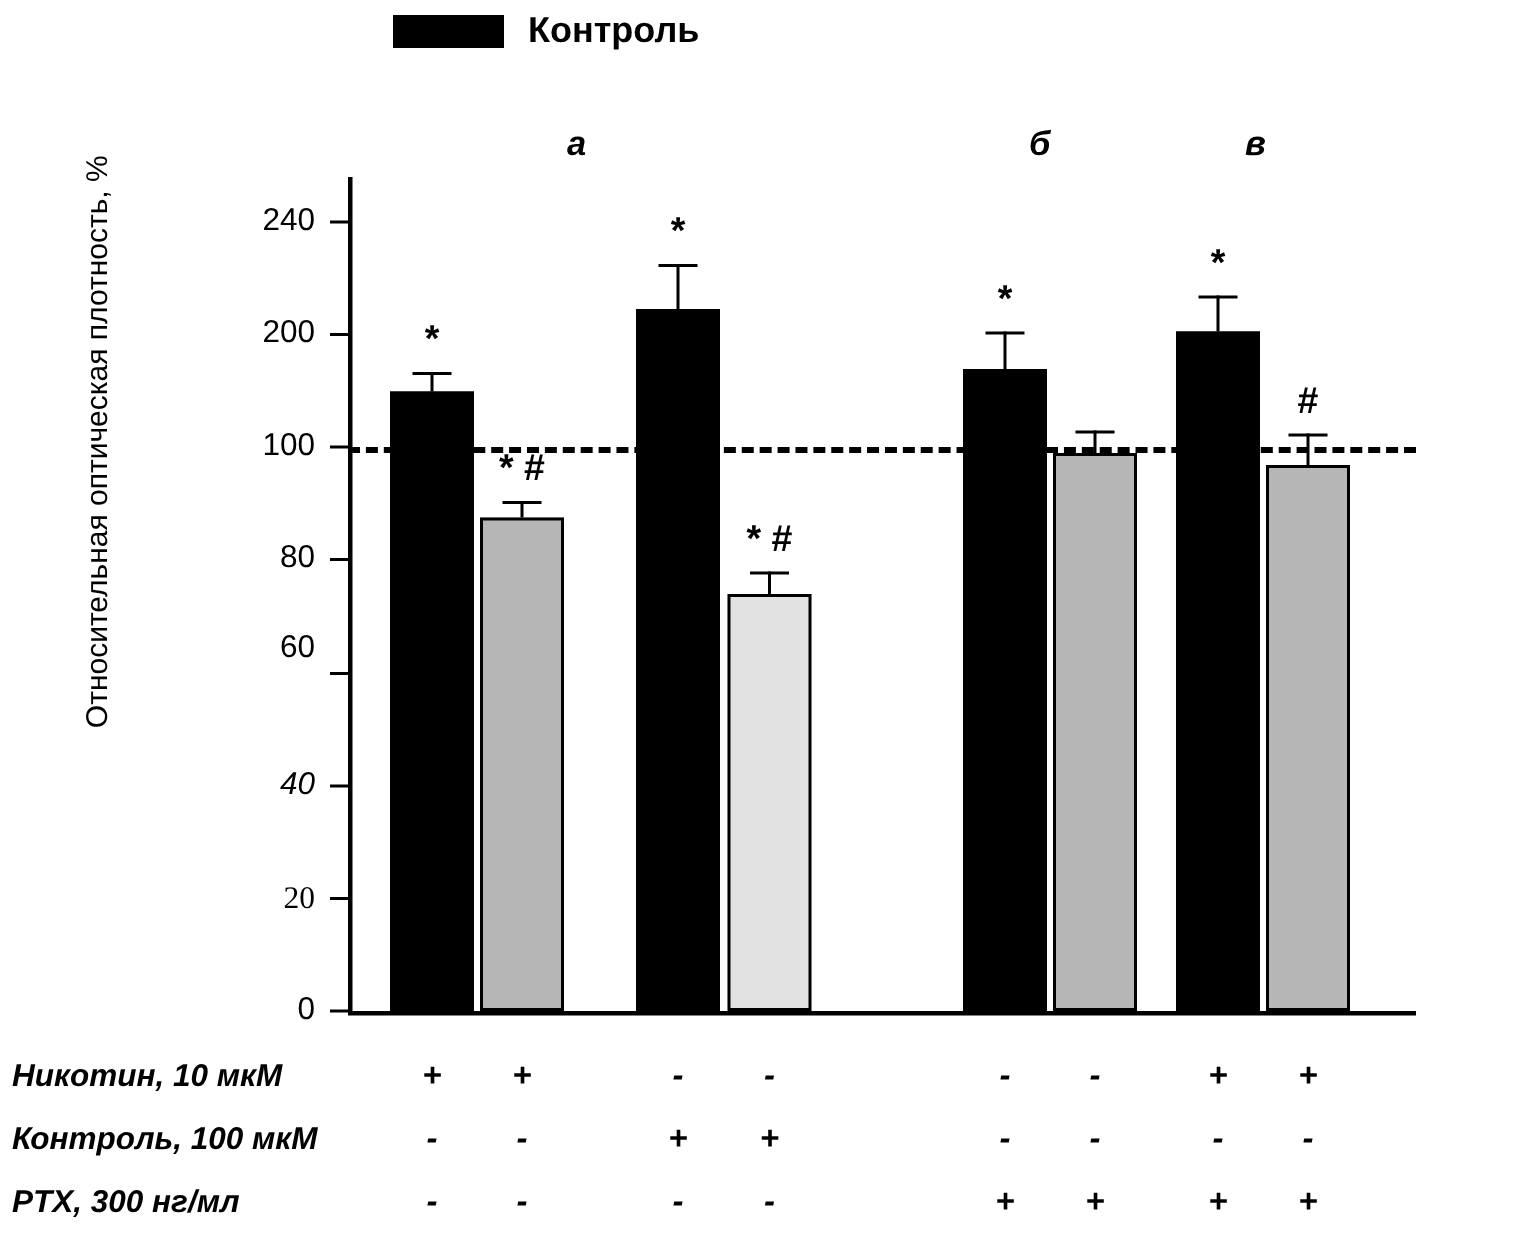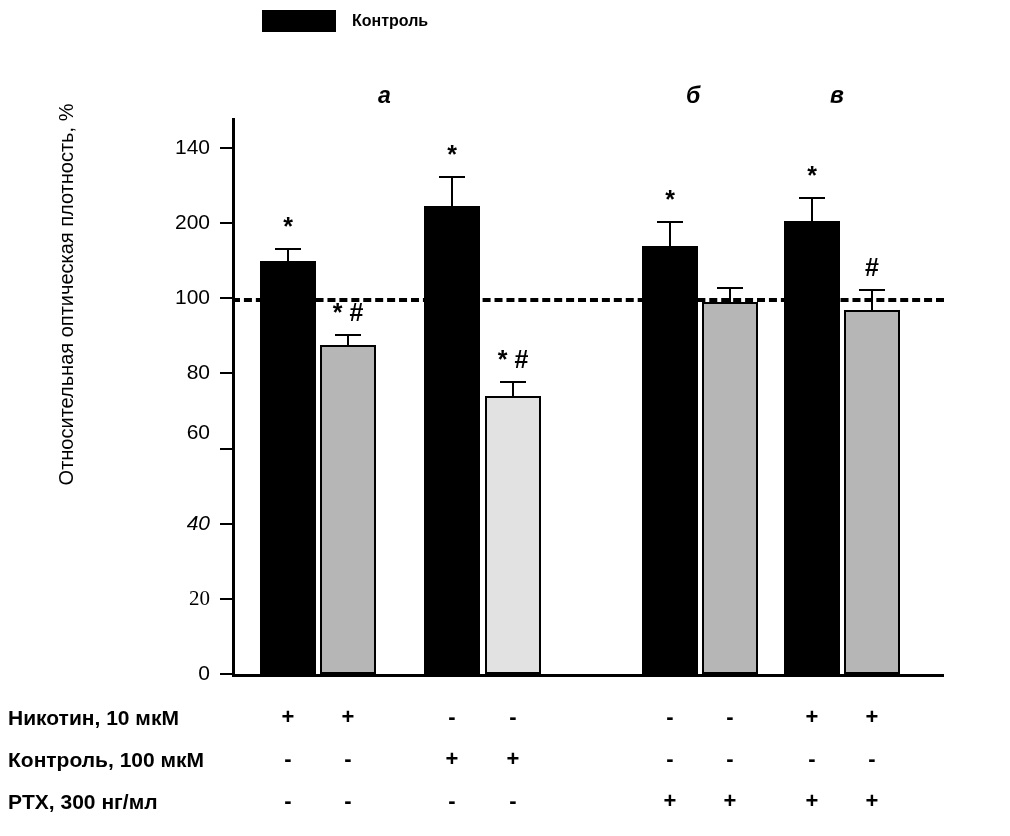--- a/index.html
+++ b/index.html
@@ -38,21 +38,21 @@
   .legend-swatch {
     width: 74px;
     height: 22px;
     border: 1.5px solid #000;
     box-sizing: border-box;
   }
   .legend-swatch.control { background: #000000; }
   .legend-swatch.inflammation { background: #d4d4d4; }
   .legend-label {
     margin-left: 16px;
-    font-size: 16px;
+    font-size: 24px;
     font-weight: bold;
     white-space: nowrap;
   }
 
   
   .panel-letter {
     position: absolute;
     font-size: 23px;
     font-style: italic;
     font-weight: bold;
@@ -140,20 +140,21 @@
   
   #table {
     position: absolute;
     left: 0;
     top: 700px;
     width: 1010px;
   }
   .trow {
     position: relative;
     height: 42px;
+    font-style: italic;
   }
   .trow-label {
     position: absolute;
     left: 8px;
     top: 6px;
     font-size: 21px;
     font-weight: bold;
     white-space: nowrap;
   }
   .tcell {
@@ -195,21 +196,21 @@
       <div class="ytick-label" style="position: absolute; left: 150px; width: 60px; top: 523.73px; font-style: italic;">40</div>
       <div class="ytick" style="top: 447.595px;"></div>
       <div class="ytick-label" style="position: absolute; left: 150px; width: 60px; top: 433px;">60</div>
       <div class="ytick" style="top: 372.459px;"></div>
       <div class="ytick-label" style="position: absolute; left: 150px; width: 60px; top: 373.459px;">80</div>
       <div class="ytick" style="top: 297.324px;"></div>
       <div class="ytick-label" style="position: absolute; left: 150px; width: 60px; top: 298.324px;">100</div>
       <div class="ytick" style="top: 222.189px;"></div>
       <div class="ytick-label" style="position: absolute; left: 150px; width: 60px; top: 223.189px;">200</div>
       <div class="ytick" style="top: 147.054px;"></div>
-      <div class="ytick-label" style="position: absolute; left: 150px; width: 60px; top: 148.054px;">140</div>
+      <div class="ytick-label" style="position: absolute; left: 150px; width: 60px; top: 148.054px;">240</div>
     </div>
 
   <div id="refline" style="top: 298.324px;"></div>
 
   <div id="bars">
       <div class="bar" style="left: 260px; top: 260.757px; width: 56px; height: 413.243px; background: rgb(0, 0, 0);"></div>
       <div class="errbar" style="left: 287px; top: 247.608px; height: 13.1486px;"></div>
       <div class="errcap" style="left: 275px; top: 247.608px; width: 26px;"></div>
       <div class="sig" style="left: 248px; top: 213.608px; width: 80px;">*</div>
       <div class="bar" style="left: 320px; top: 345.284px; width: 56px; height: 328.716px; background: rgb(182, 182, 182);"></div>

